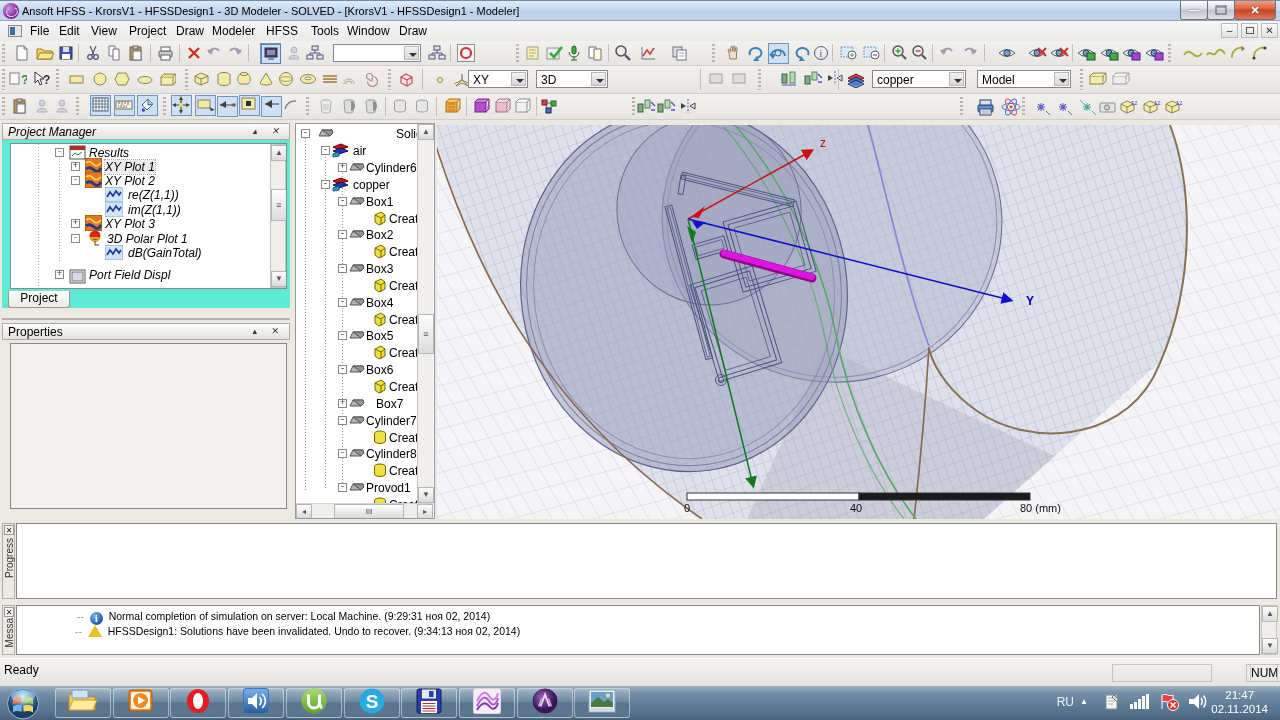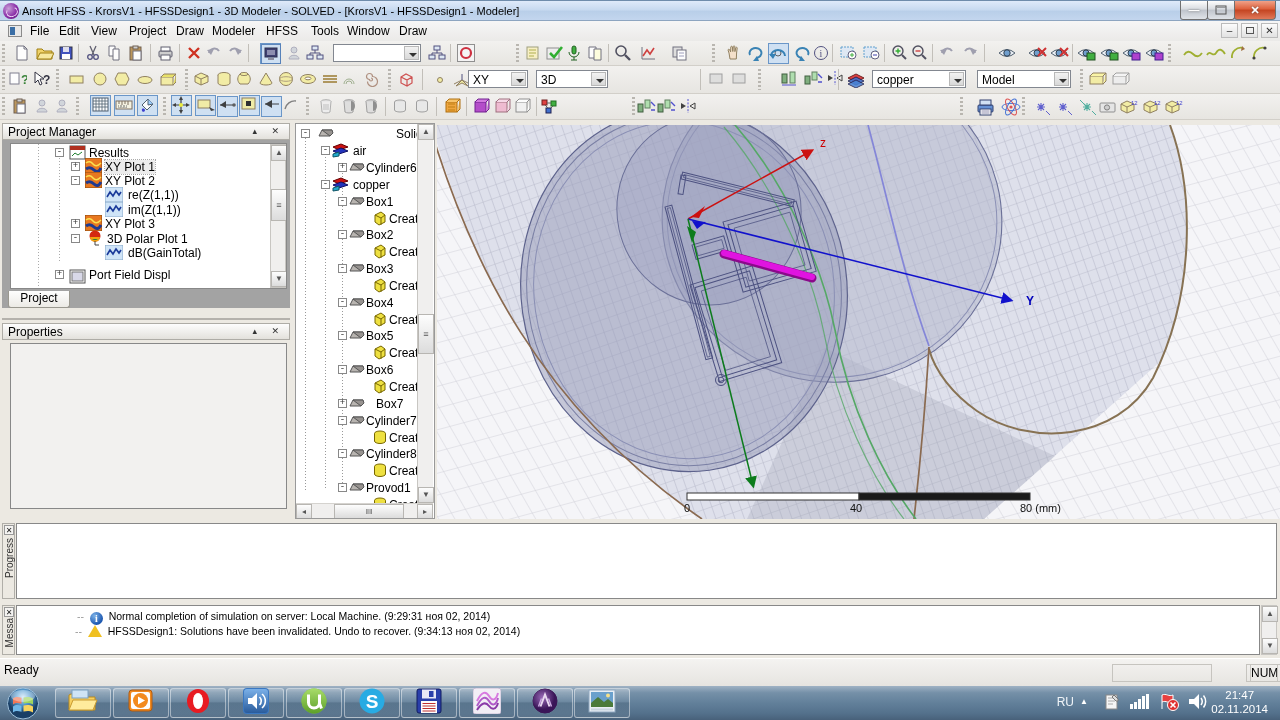--- a/index.html
+++ b/index.html
@@ -38,21 +38,21 @@
 #tb3 { top:94px; height:26px; }
 .grip { position:absolute; width:3px; top:3px; bottom:3px; background:repeating-linear-gradient(#b9b6b0 0 2px, transparent 2px 4px); }
 .sep { position:absolute; width:1px; top:3px; bottom:3px; background:#c2bfb9; }
 .ico { position:absolute; width:17px; height:17px; }
 .ico svg { position:absolute; left:0; top:0; opacity:0.92; }
 .combo { position:absolute; background:#fff; border:1px solid #828790; height:18px; }
 .combo .arr { position:absolute; right:1px; top:1px; bottom:1px; width:15px; background:linear-gradient(#f2f2f2,#d8d8d8); border:1px solid #b8b8b8; }
 .combo .arr:after { content:""; position:absolute; left:4px; top:6px; border:4px solid transparent; border-top-color:#333; }
 .combo .ctext { position:absolute; left:4px; top:2px; font-size:12px; color:#000; }
 
-#pm-panel { left:2px; top:123px; width:288px; height:185px; background:#a3a3a3; }
+#pm-panel { left:2px; top:123px; width:288px; height:185px; background:#5eead4;font-style:italic; }
 .phead { position:absolute; left:0; top:0; right:0; height:17px; background:linear-gradient(#fdfdfd,#e3e1dc); border:1px solid #aeaca6; font-size:12px; color:#000; }
 .phead .pt { position:absolute; left:5px; top:1px; }
 .phead .pbtns { position:absolute; right:4px; top:2px; font-size:9px; color:#333; letter-spacing:6px; }
 #pm-tree { position:absolute; left:8px; top:20px; width:277px; height:146px; background:#fff; border:1px solid #888; overflow:hidden; font-size:12px; }
 .vsb { position:absolute; right:0; top:0; bottom:0; width:16px; background:#f0efee; border-left:1px solid #d5d3cf; }
 .sbtn { position:absolute; left:0; width:16px; height:16px; background:linear-gradient(#fdfdfd,#dcdcdc); border:1px solid #b8b6b2; text-align:center; font-size:8px; color:#555; line-height:14px;}
 .hsb { position:absolute; left:0; right:0; bottom:0; height:15px; background:#f0efee; border-top:1px solid #d5d3cf; }
 .trow { position:absolute; white-space:nowrap; height:17px; }
 .trow .lbl { position:absolute; top:1px; }
 .pmbox { position:absolute; width:9px; height:9px; border:1px solid #888; background:#fff; text-align:center; line-height:7px; font-size:9px; color:#333; font-family:"Liberation Mono",monospace; }

